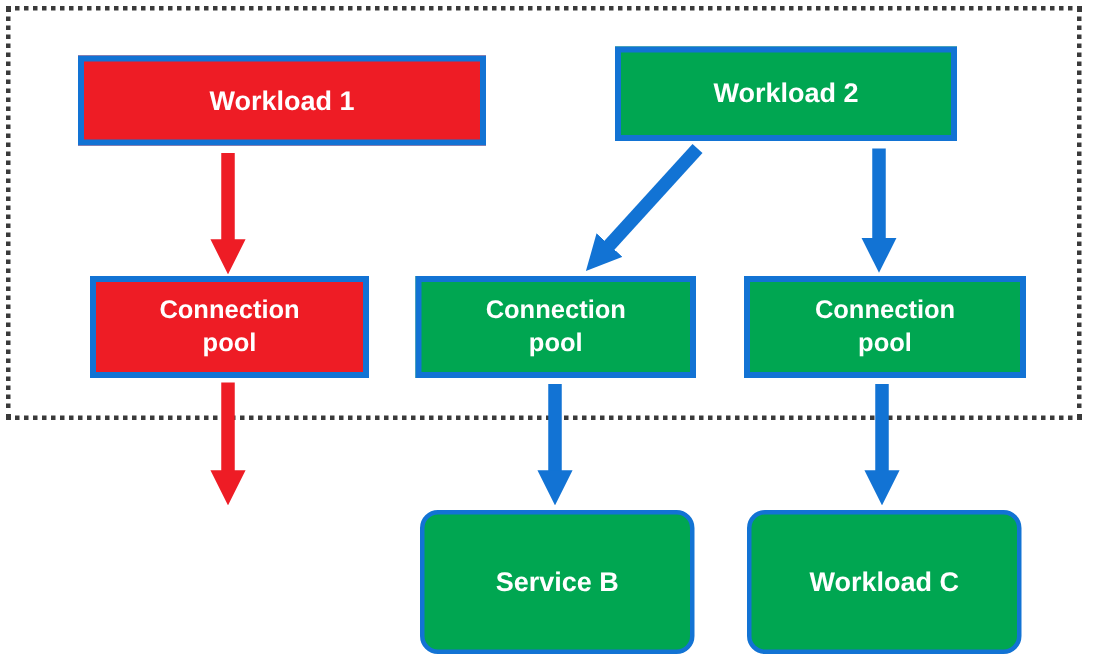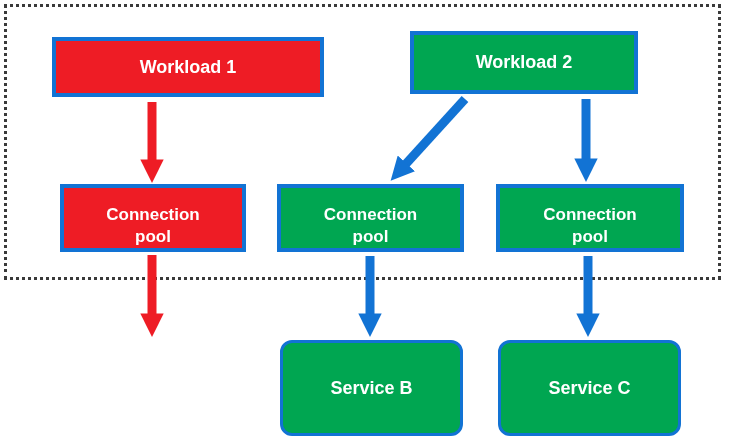--- a/index.html
+++ b/index.html
@@ -33,21 +33,21 @@
     justify-content: center;
     text-align: center;
     color: var(--text, #fff);
     font-weight: 700;
     box-sizing: border-box;
     border: 4px solid var(--blue, #1273d4);
   }
   .fill-red { background: var(--red, #ee1c25); }
   .fill-green { background: var(--green, #00a651); }
   .workload { font-size: 18px; }
-  .pool { font-size: 17px; line-height: 22px; align-items: flex-end; }
+  .pool { font-size: 17px; line-height: 22px; }
   .pool .wrap { display: block; width: 118px; margin: 0 auto; }
   .service {
     font-size: 18px;
     border-width: 3px;
     border-radius: 12px;
   }
 </style>
 </head>
 <body>
 
@@ -97,16 +97,16 @@
   <div class="box pool fill-green" style="left:496px; top:184px; width:188px; height:68px;">
     <span class="wrap">Connection pool</span>
   </div>
 
 
   <div class="box service fill-green" style="left:280px; top:340px; width:183px; height:96px;">
     <span>Service B</span>
   </div>
 
   <div class="box service fill-green" style="left:498px; top:340px; width:183px; height:96px;">
-    <span>Service C</span>
+    <span>Workload C</span>
   </div>
 
 </div>
 
 </body></html>

